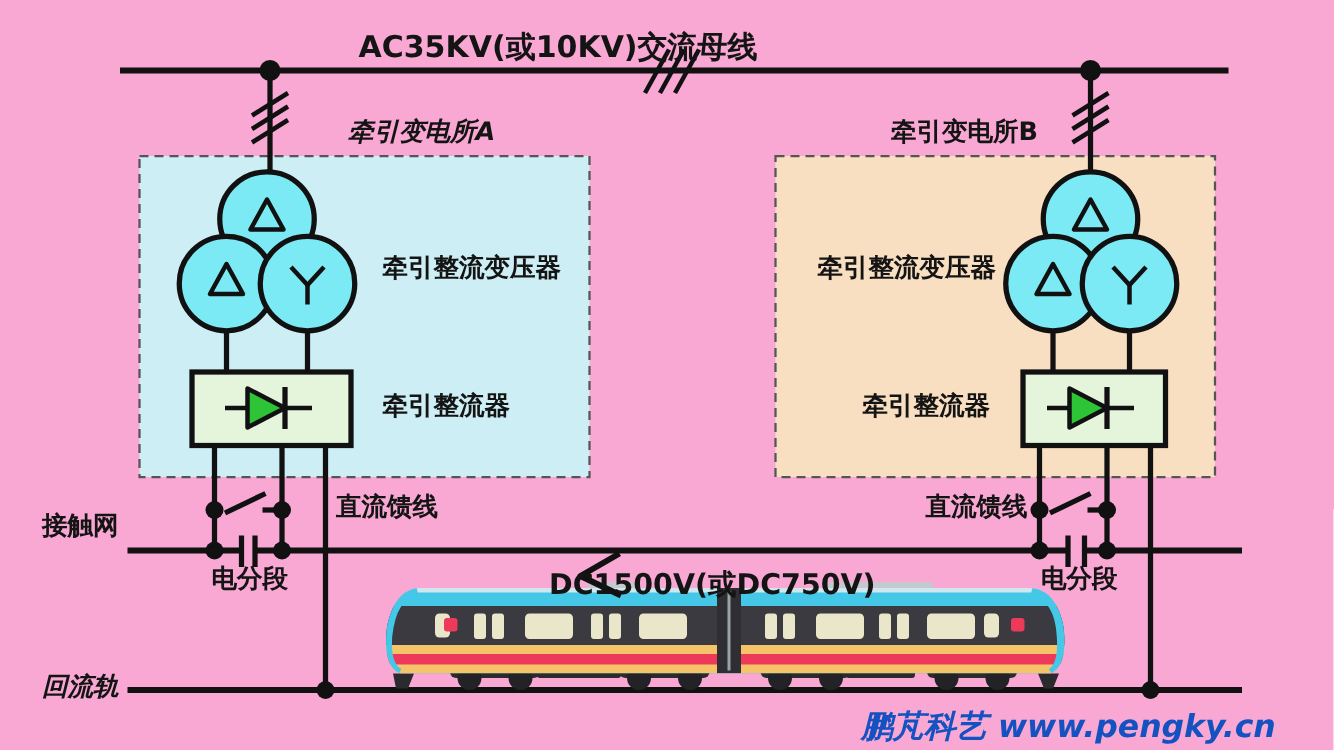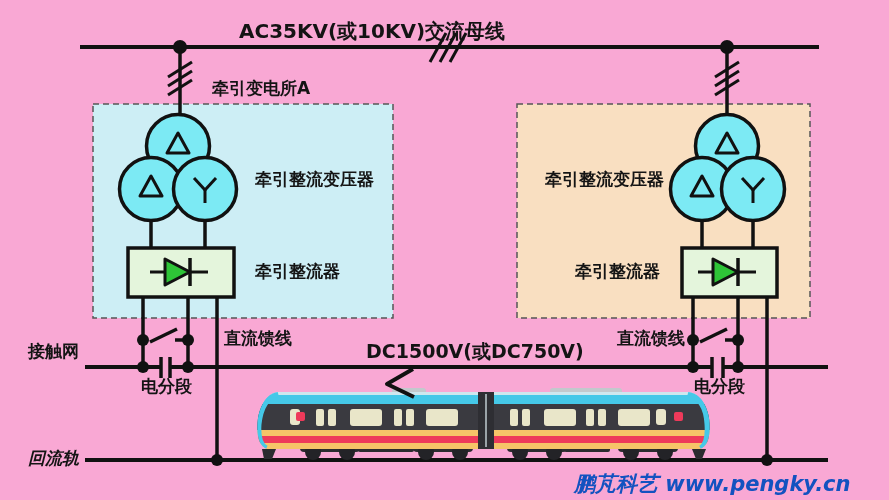--- a/index.html
+++ b/index.html
@@ -1,21 +1,21 @@
 <!DOCTYPE html>
 <html><head>
 <meta charset="utf-8">
 <style>
   html,body{margin:0;padding:0;background:#fff;}
   #stage{position:relative;width:889px;height:500px;background:#f9a8d4;overflow:hidden;
          font-family:"DejaVu Sans","Liberation Sans",sans-serif;}
   #stage svg{position:absolute;left:0;top:0;}
   .lbl{position:absolute;color:#141414;font-weight:bold;white-space:nowrap;line-height:1.15;}
   .fs20{font-size:20px;}
-  .fs19{font-size:19px;}
+  .fs19{font-size:19px;margin-top:39px;}
   .fs17{font-size:17px;}
   .watermark{position:absolute;left:574px;top:470px;font-size:21px;font-weight:bold;
              font-style:italic;color:#1352c0;white-space:nowrap;}
 </style>
 </head>
 <body>
 
 <div id="stage">
 
 <svg width="889" height="500" viewBox="0 0 889 500">
@@ -197,21 +197,22 @@
       <rect x="656" y="409" width="10" height="16" rx="3"></rect>
     </g>
     <rect x="296" y="412" width="9" height="9" rx="2" fill="#ee3a5a"></rect>
     <rect x="674" y="412" width="9" height="9" rx="2" fill="#ee3a5a"></rect>
   </g>
 
   <polyline points="413,369 387,384 414,397" fill="none" stroke="#111" stroke-width="4" stroke-linejoin="round"></polyline>
 </svg>
 
 <div class="lbl fs20" style="left:239px;top:20px;">AC35KV(或10KV)交流母线</div>
-<div class="lbl fs17" style="left:212px;top:79px;">牵引变电所A</div>
+<div class="lbl fs17" style="left:232px;top:79px;font-style:italic;">牵引变电所A</div>
+<div class="lbl fs17" style="left:594px;top:79px;">牵引变电所B</div>
 <div class="lbl fs17" style="left:255px;top:170px;">牵引整流变压器</div>
 <div class="lbl fs17" style="left:545px;top:170px;">牵引整流变压器</div>
 <div class="lbl fs17" style="left:255px;top:262px;">牵引整流器</div>
 <div class="lbl fs17" style="left:575px;top:262px;">牵引整流器</div>
 <div class="lbl fs17" style="left:224px;top:329px;">直流馈线</div>
 <div class="lbl fs17" style="left:617px;top:329px;">直流馈线</div>
 <div class="lbl fs17" style="left:141px;top:377px;">电分段</div>
 <div class="lbl fs17" style="left:694px;top:377px;">电分段</div>
 <div class="lbl fs17" style="left:28px;top:342px;">接触网</div>
 <div class="lbl fs17" style="left:28px;top:449px;font-style:italic;">回流轨</div>

